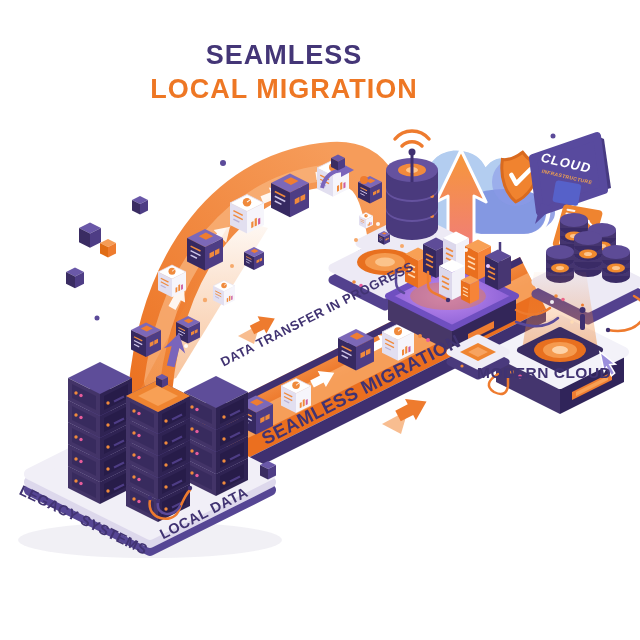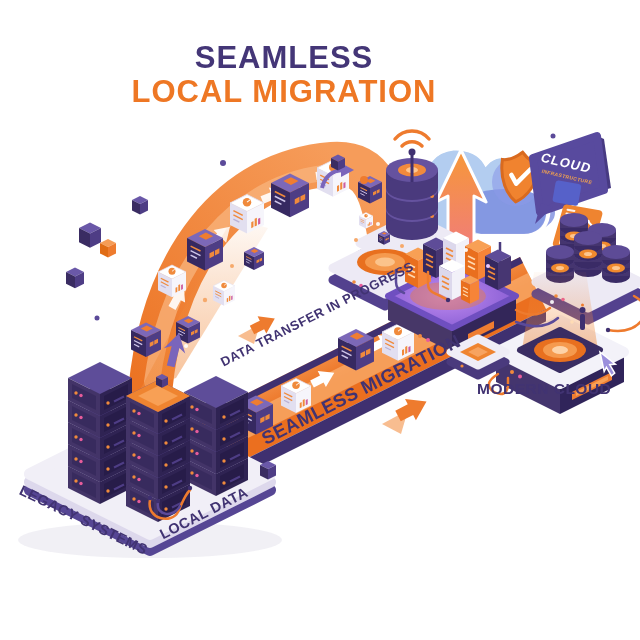--- a/index.html
+++ b/index.html
@@ -2,21 +2,21 @@
 <html><head>
 <meta charset="utf-8">
 <style>
   html,body{margin:0;padding:0;background:#fff;}
   .stage{position:relative;width:640px;height:640px;background:#ffffff;overflow:hidden;
          font-family:"Liberation Sans",sans-serif;}
   .stage svg{position:absolute;left:0;top:0;}
   .lbl{position:absolute;font-weight:bold;color:#413372;white-space:nowrap;
        letter-spacing:.5px;transform-origin:left top;}
   .title{position:absolute;left:0;width:568px;text-align:center;font-weight:bold;
-         font-size:31px;letter-spacing:1px;}
+         font-size:27px;letter-spacing:1px;}
   .t1{top:40px;color:#443677;}
   .t2{top:74px;color:#ee7724;}
   .iso-up{transform:rotate(-27deg);}
   .sign-txt{position:absolute;color:#fff;font-weight:bold;transform-origin:left top;
             transform:rotate(13deg) skewX(-8deg);}
 </style>
 </head>
 <body>
 
 <div class="stage">
@@ -457,18 +457,18 @@
 <div class="title t2">LOCAL MIGRATION</div>
 
 <div class="lbl iso-up" style="left:218px;top:356px;font-size:13px;">DATA TRANSFER IN PROGRESS</div>
 
 <div class="lbl iso-up" style="left:258px;top:430px;font-size:18.5px;">SEAMLESS MIGRATION</div>
 
 <div class="lbl" style="left:24px;top:482px;font-size:14.5px;transform:rotate(26deg);">LEGACY SYSTEMS</div>
 
 <div class="lbl" style="left:157px;top:528px;font-size:14.5px;transform:rotate(-27deg);">LOCAL DATA</div>
 
-<div class="lbl" style="left:477px;top:380px;width:120px;text-align:center;font-size:15.5px;transform:none;">MODERN CLOUD</div>
+<div class="lbl" style="left:477px;top:364px;width:120px;text-align:center;font-size:15.5px;transform:none;">MODERN CLOUD</div>
 
 <div class="sign-txt" style="left:544px;top:150px;font-size:13px;letter-spacing:1px;">CLOUD</div>
 <div class="sign-txt" style="left:543px;top:168px;font-size:5px;color:#f0a050;letter-spacing:.4px;">INFRASTRUCTURE</div>
 
 </div>
 
 </body></html>

